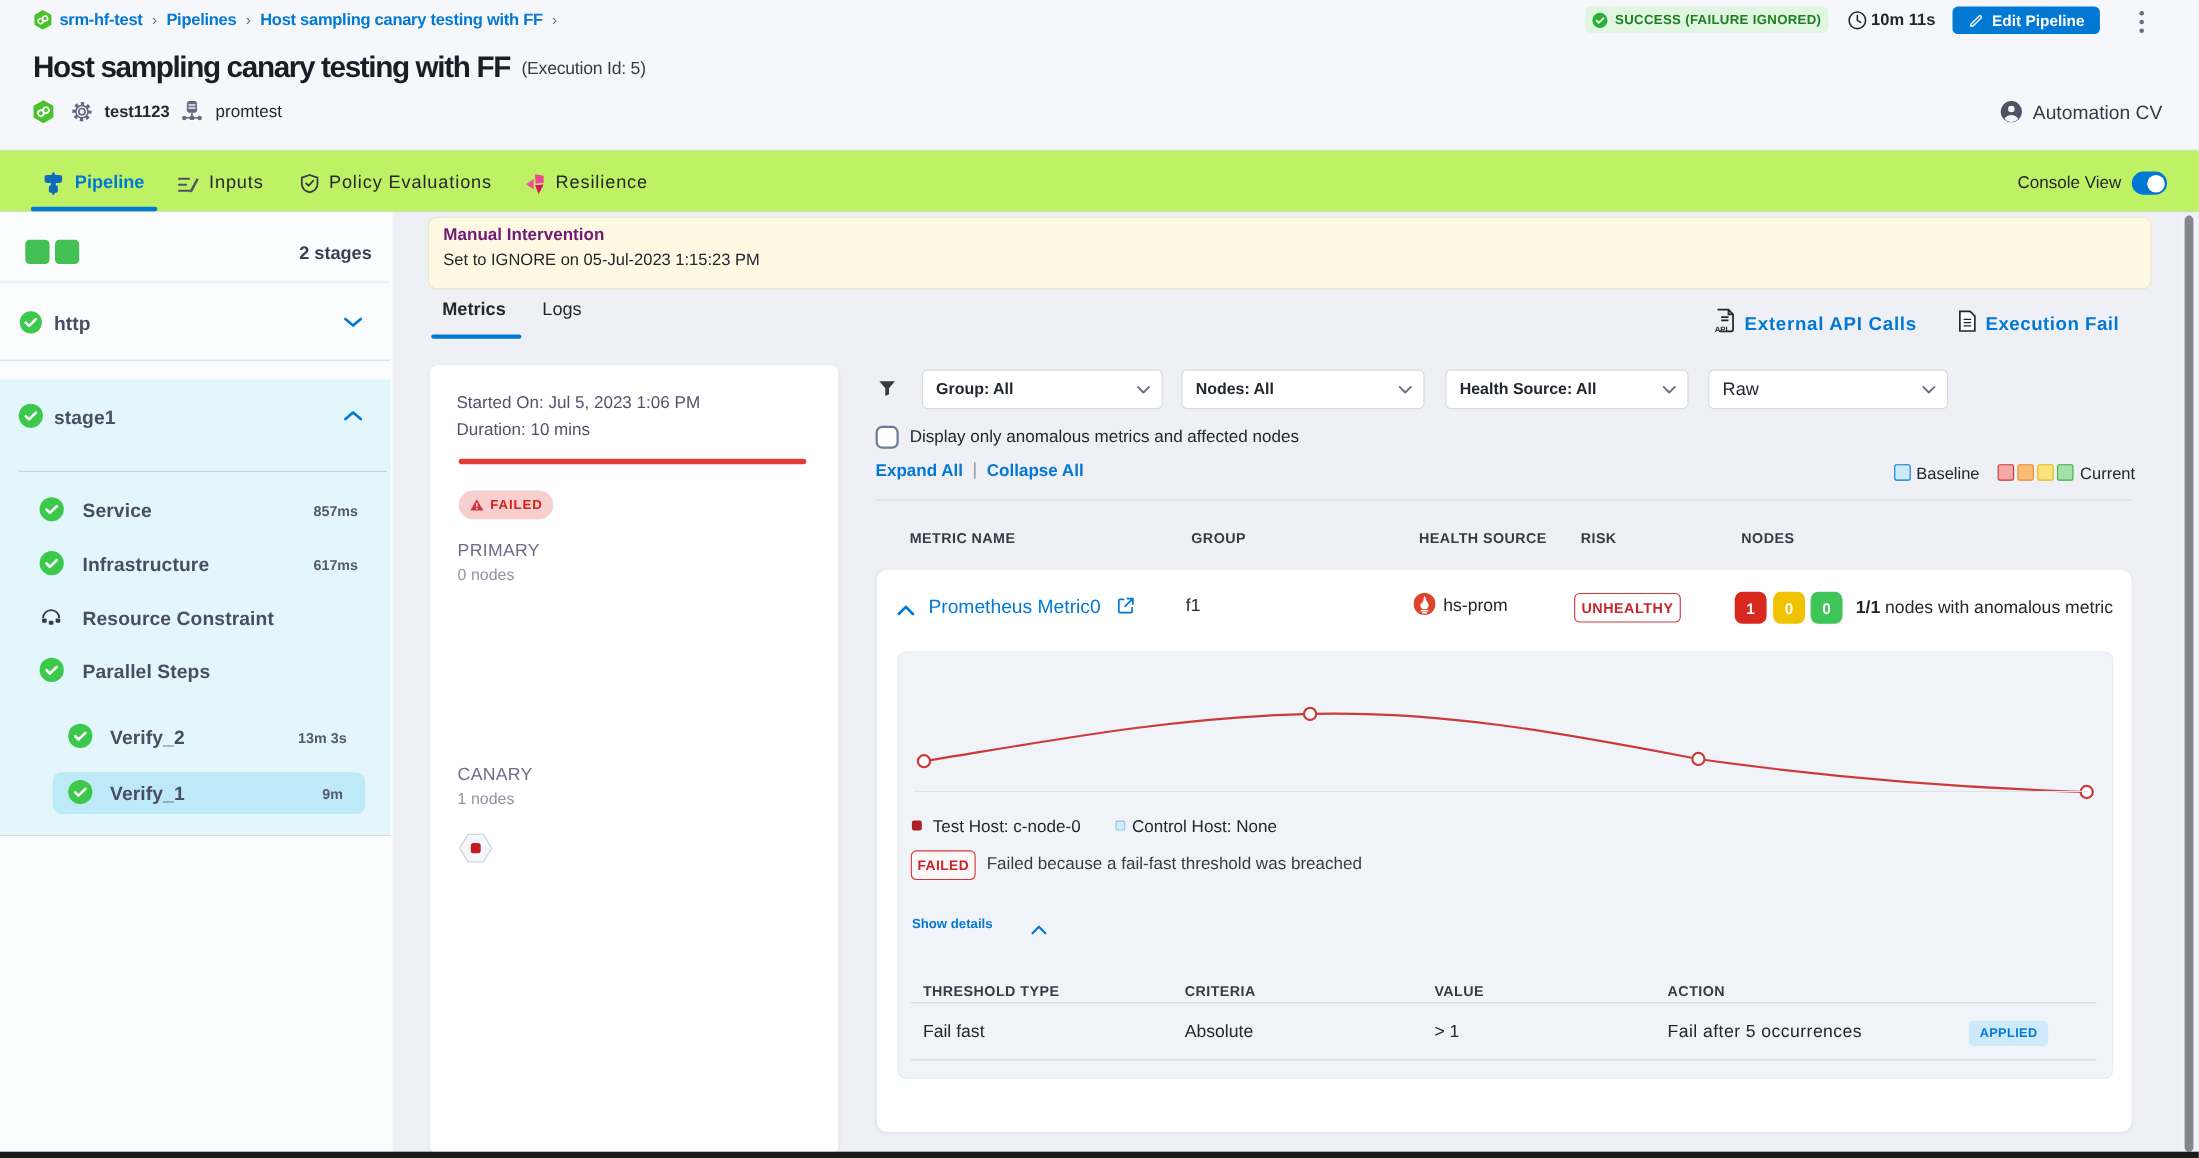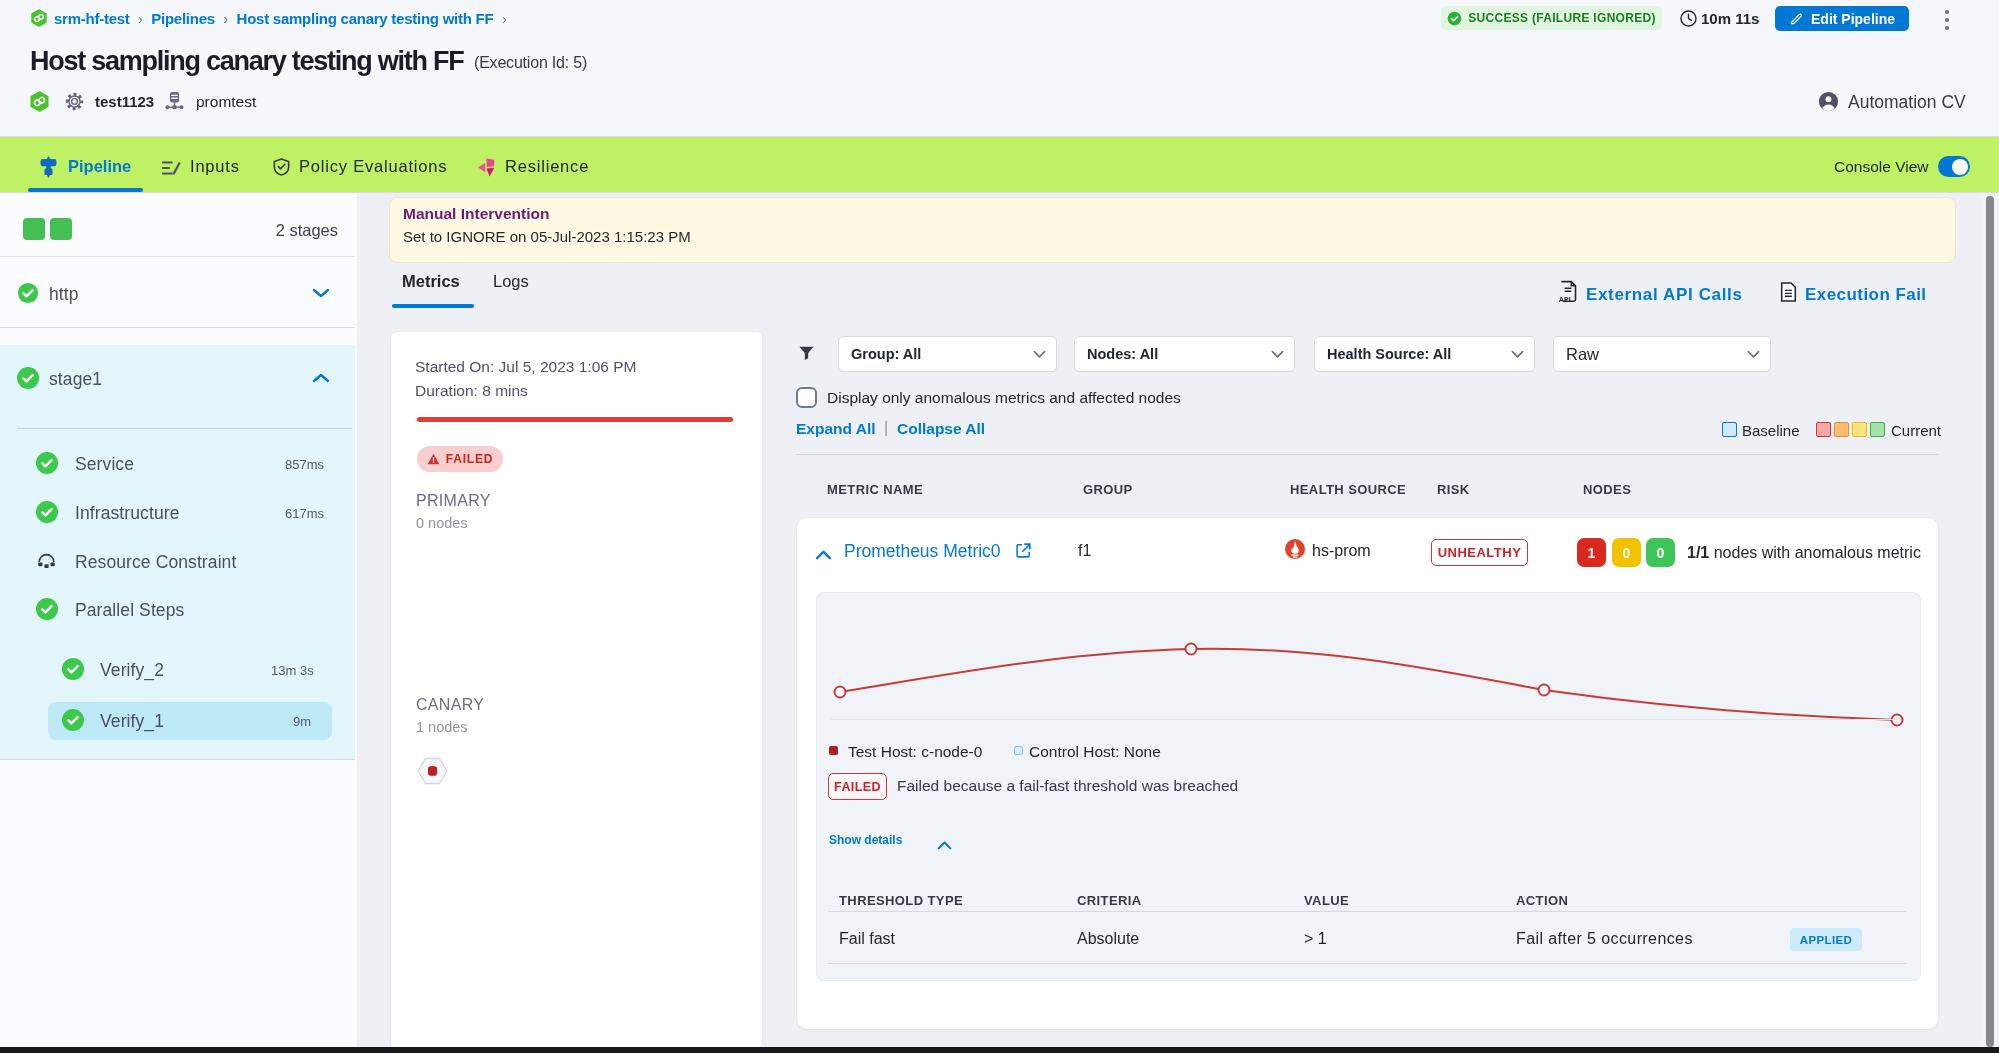--- a/index.html
+++ b/index.html
@@ -11,21 +11,21 @@
 #tabbar { position:absolute; left:0; top:137px; width:1999px; height:56px; background:#bef264; border-bottom:1px solid #d9dae5; }
 .crumb { font-size:15px; font-weight:bold; color:#0278d5; letter-spacing:-0.25px; }
 .crumb-sep { color:#6b6d85; font-weight:normal; padding:0 8.5px; font-size:14px; }
 #title { font-size:27px; font-weight:bold; color:#1c1c28; letter-spacing:-1.25px; }
 #execid { font-size:16px; font-weight:normal; color:#383946; letter-spacing:-0.2px; }
 .badge-success { display:inline-flex; align-items:center; gap:6px; background:#e0f6e0; color:#1c7d21; font-weight:bold; font-size:12px; letter-spacing:0.3px; border-radius:5px; padding:0 12px; height:24px; }
 .btn-blue { display:inline-flex; align-items:center; gap:8px; background:#0278d5; color:#fff; font-weight:bold; font-size:14px; border-radius:5px; padding:0 14px; height:25px; }
 .tab { display:inline-flex; align-items:center; gap:9px; font-size:16.5px; color:#22272d; letter-spacing:0.8px; }
 .tab.active { color:#0278d5; font-weight:bold; letter-spacing:0; }
 
-#sidebar { position:absolute; left:0; top:193px; width:359px; height:855px; background:#fbfcfd; border-right:1px solid #d9dae5; }
+#sidebar { position:absolute; left:0; top:193px; width:359px; height:855px; background:#fbfcfd; border-right:1px solid #d9dae5;font-weight:bold; }
 .gsq { position:absolute; width:22px; height:22px; border-radius:4px; background:#43bf53; }
 .side-row-label { font-size:17.5px; color:#4b4d63; letter-spacing:0.1px; }
 .ck { width:22px; height:22px; }
 svg.ck { overflow:visible; }
 .dur { font-size:13px; color:#55576d; }
 
 #main { position:absolute; left:357px; top:193px; width:1642px; height:855px; background:#eef0f5; }
 #banner { position:absolute; left:32px; top:4px; width:1567px; height:66px; background:#fff8e3; border:1px solid #ece5c8; border-radius:8px; }
 .link { color:#0278d5; font-weight:bold; }
 .dd { position:absolute; height:36px; background:#fff; border:1px solid #d6d9e0; border-radius:5px; display:flex; align-items:center; padding:0 12px; font-size:14.5px; font-weight:bold; color:#22272d; }
@@ -206,21 +206,21 @@
   <div id="banner"></div>
   <div class="abs" style="left:46px;top:12px;font-size:15.5px;font-weight:bold;color:#701a75">Manual Intervention</div>
   <div class="abs" style="left:46px;top:35px;font-size:15px;color:#22272d">Set to IGNORE on 05-Jul-2023 1:15:23 PM</div>
 
   <div class="abs" style="left:45px;top:79px;font-size:16.5px;font-weight:bold;color:#22272d">Metrics</div>
   <div class="abs" style="left:136px;top:79px;font-size:16.5px;color:#22272d">Logs</div>
   <div class="abs" style="left:35px;top:111px;width:82px;height:4px;background:#0278d5;border-radius:2px"></div>
 
   <div class="abs" style="left:34px;top:139px;width:371px;height:717px;background:#fff;border-radius:6px;box-shadow:0 1px 3px rgba(40,41,61,0.08)">
     <div class="abs" style="left:24px;top:26px;font-size:15.5px;color:#50536b">Started On: Jul 5, 2023 1:06 PM</div>
-    <div class="abs" style="left:24px;top:50px;font-size:15.5px;color:#50536b">Duration: 8 mins</div>
+    <div class="abs" style="left:24px;top:50px;font-size:15.5px;color:#50536b">Duration: 10 mins</div>
     <div class="abs" style="left:26px;top:85px;width:316px;height:5px;background:#e13c38;border-radius:3px"></div>
     <div class="abs" style="left:26px;top:114px;width:86px;height:26px;background:#f7cfcf;border-radius:13px;display:flex;align-items:center;justify-content:center;gap:6px">
       <svg width="13" height="12" viewBox="0 0 24 22">
           <path d="M12 1.5L23 20.5H1z" fill="#d0363c"></path>
           <rect x="10.9" y="8" width="2.2" height="6" fill="#fff"></rect>
           <rect x="10.9" y="15.8" width="2.2" height="2.4" fill="#fff"></rect>
         </svg>
       <span style="font-size:12px;font-weight:bold;color:#cf2318;letter-spacing:0.8px">FAILED</span>
     </div>
     <div class="abs" style="left:25px;top:160px;font-size:16px;color:#6b6d85;letter-spacing:0.3px">PRIMARY</div>

